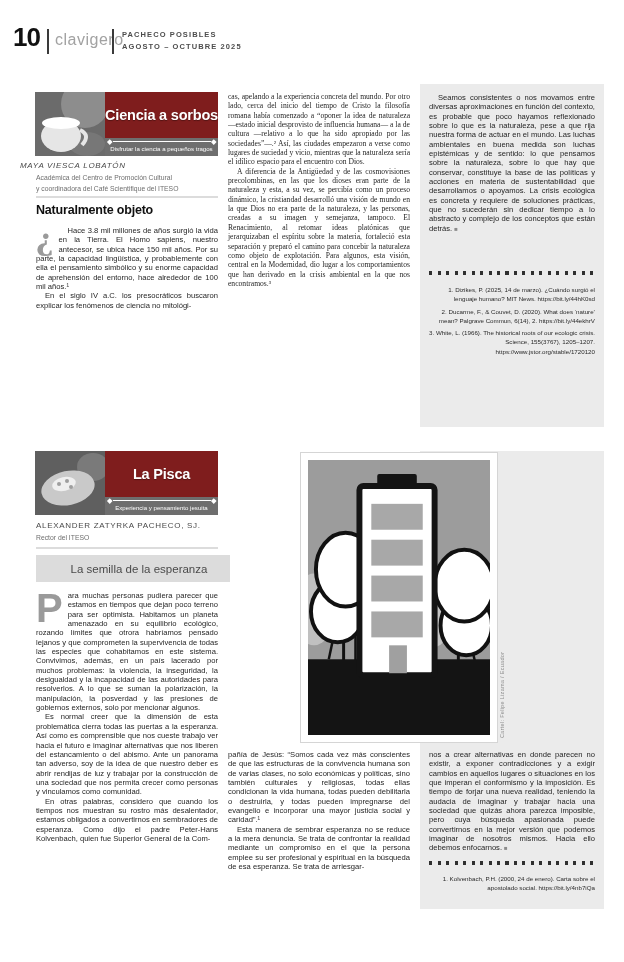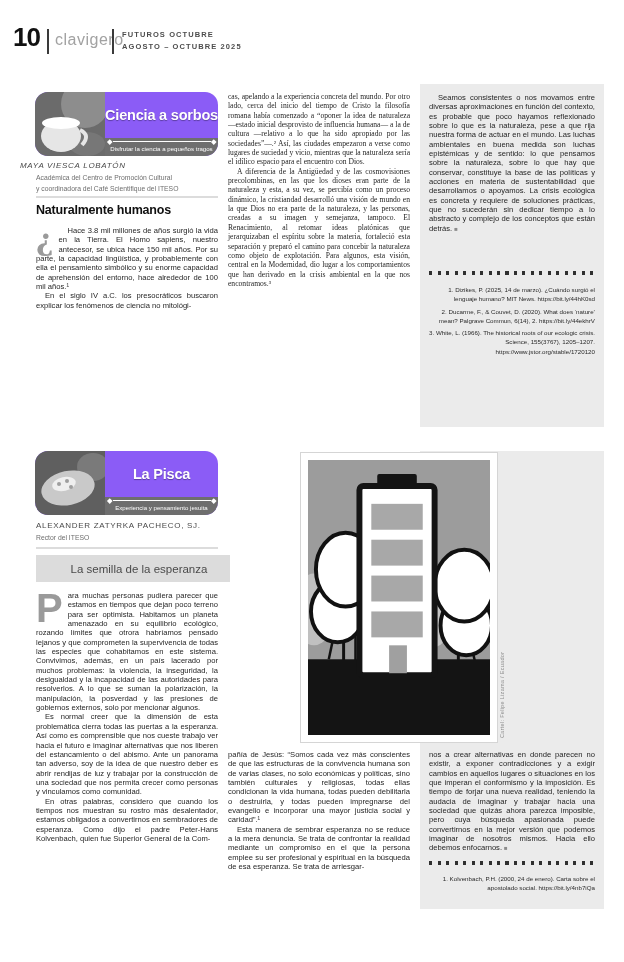--- a/index.html
+++ b/index.html
@@ -7,21 +7,21 @@
         font-family:"Liberation Sans","DejaVu Sans",sans-serif;}
   .abs{position:absolute;}
 
   
   .pageno{font-size:26px;font-weight:800;color:#111;letter-spacing:-1px;}
   .hdr-sep{width:2px;background:#3a3a3a;}
   .brand{font-size:16px;color:#a2a2a2;letter-spacing:0.5px;}
   .issue{font-size:7.5px;font-weight:bold;letter-spacing:1.1px;color:#4d4d4d;line-height:1.55;}
 
   
-  .banner{display:flex;background:#8b5cf6;overflow:hidden;border-radius:13px;}
+  .banner{display:flex;background:#7f1d1d;overflow:hidden;}
   .banner-photo{width:70px;flex:none;}
   .banner-photo svg{display:block;width:100%;height:100%;}
   .banner-right{flex:1;display:flex;flex-direction:column;min-width:0;}
   .banner-title{flex:1;display:flex;align-items:center;justify-content:center;color:#fff;
                 font-weight:bold;font-size:14.5px;letter-spacing:-0.2px;white-space:nowrap;
                 text-shadow:0 1px 1px rgba(0,0,0,0.35);}
   .banner-strip{height:17px;background:#6e6e6e;padding:1px 3px 0;}
   .tagrule{display:flex;align-items:center;height:5px;}
   .tagrule .dia{width:3.5px;height:3.5px;background:#fff;transform:rotate(45deg);flex:none;}
   .tagrule .line{flex:1;height:1px;background:#fff;margin:0 1px;}
@@ -58,21 +58,21 @@
 </head>
 <body>
 
 <div class="page">
 
   <div class="abs pageno" style="left:13px;top:22px;">10</div>
   <div class="abs hdr-sep" style="left:47px;top:29px;height:25px;"></div>
   <div class="abs brand" style="left:55px;top:31px;">clavigero</div>
   <div class="abs hdr-sep" style="left:112px;top:29px;height:25px;"></div>
   <div class="abs issue" style="left:122px;top:29px;">
-    <div>FUTUROS OCTUBRE</div>
+    <div>PACHECO POSIBLES</div>
     <div>AGOSTO – OCTUBRE 2025</div>
   </div>
 
   <div class="abs banner" style="left:35px;top:92px;width:183px;height:64px;">
     <div class="banner-photo">
       <svg viewBox="0 0 70 64" preserveAspectRatio="none">
         <rect width="70" height="64" fill="#6b6b6b"></rect>
         <circle cx="50" cy="12" r="24" fill="#8d8d8d"></circle>
         <ellipse cx="52" cy="52" rx="18" ry="12" fill="#777777"></ellipse>
         <ellipse cx="26" cy="44" rx="20" ry="16" fill="#e6e6e6"></ellipse>
@@ -92,21 +92,21 @@
       </div>
     </div>
   </div>
 
   <div class="abs author-name" style="left:20px;top:161px;font-style:italic;">MAYA VIESCA LOBATÓN</div>
   <div class="abs author-role" style="left:36px;top:173px;width:182px;">
     <div>Académica del Centro de Promoción Cultural</div>
     <div>y coordinadora del Café Scientifique del ITESO</div>
   </div>
   <div class="abs rule" style="left:36px;top:196px;width:182px;"></div>
-  <div class="abs headline" style="left:36px;top:203px;">Naturalmente humanos</div>
+  <div class="abs headline" style="left:36px;top:203px;">Naturalmente objeto</div>
 
   <div class="abs body-col" style="left:36px;top:226px;width:182px;">
     <p><span class="dropcap-q">¿</span></p>
     <p class="ind">Hace 3.8 mil millones de años surgió la vida en la Tierra. El Homo sapiens, nuestro antecesor, se ubica hace 150 mil años. Por su parte, la capacidad lingüística, y probablemente con ella el pensamiento simbólico y su enorme capacidad de aprehensión del entorno, hace alrededor de 100 mil años.¹</p>
     <p class="ind">En el siglo IV a.C. los presocráticos buscaron explicar los fenómenos de ciencia no mitológi-</p>
   </div>
 
   <div class="abs body-col" style="left:228px;top:92px;width:182px;font-family:Liberation Serif, serif;">
     <p>cas, apelando a la experiencia concreta del mundo. Por otro lado, cerca del inicio del tiempo de Cristo la filosofía romana había comenzado a “oponer la idea de naturaleza —estado inicial desprovisto de influencia humana— a la de cultura —relativo a lo que ha sido apropiado por las sociedades”—.² Así, las ciudades empezaron a verse como lugares de suciedad y vicio, mientras que la naturaleza sería el idílico espacio para el encuentro con Dios.</p>
     <p class="ind">A diferencia de la Antigüedad y de las cosmovisiones precolombinas, en las que los dioses eran parte de la naturaleza y esta, a su vez, se percibía como un proceso dinámico, la cristiandad desarrolló una visión de mundo en la que Dios no era parte de la naturaleza, y las personas, creadas a su imagen y semejanza, tampoco. El Renacimiento, al retomar ideas platónicas que jerarquizaban el espíritu sobre la materia, fortaleció esta separación y preparó el camino para concebir la naturaleza como objeto de explotación. Para algunos, esta visión, central en la Modernidad, dio lugar a los comportamientos que han derivado en la crisis ambiental en la que nos encontramos.³</p>

